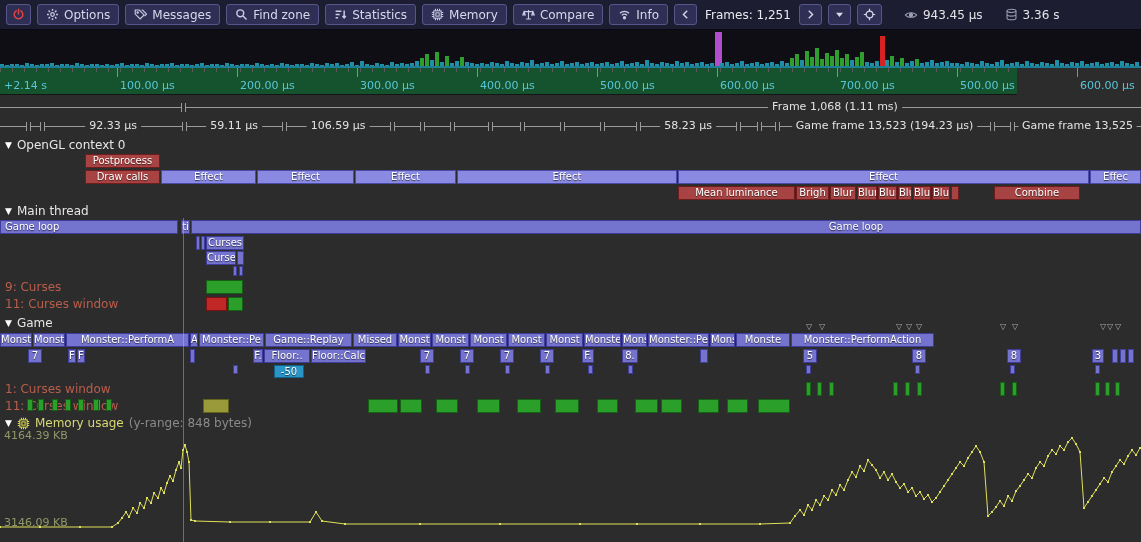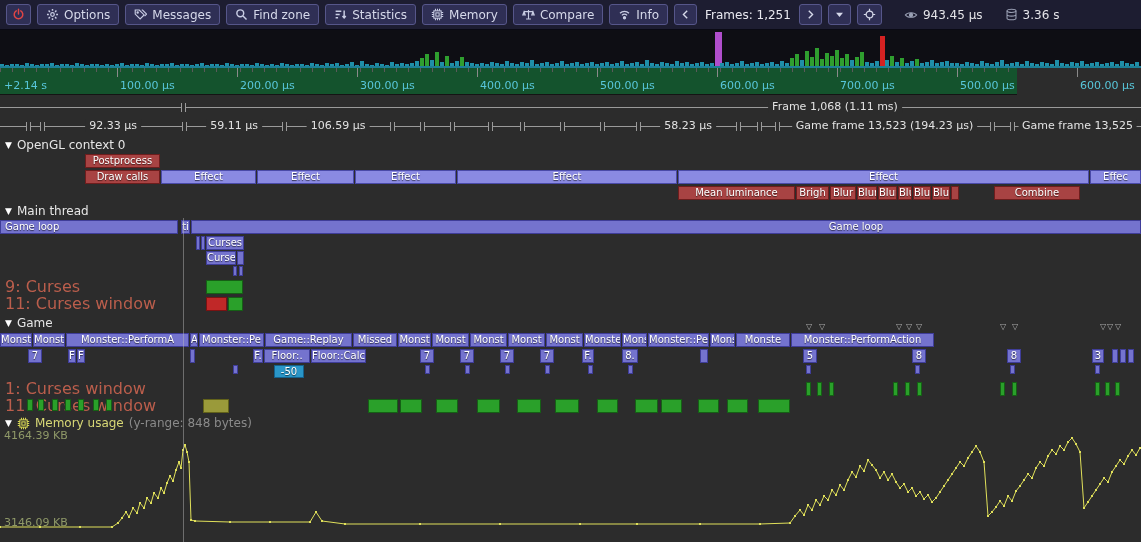--- a/index.html
+++ b/index.html
@@ -35,21 +35,21 @@
   .bar{position:absolute;top:0;height:14px;border:1px solid;font-size:10px;line-height:12px;color:#fff;
        text-align:center;overflow:hidden;white-space:nowrap;text-shadow:0 1px 1px rgba(0,0,0,.65);cursor:pointer}
   .bar.p{background:#7473ce;border-color:#3f3d99}
   .bar.b{background:#8a8ae2;border-color:#4a4aa8}
   .bar.r{background:#a84343;border-color:#6d1d1d}
   .bar.g{background:#2aa02a;border-color:#156015}
   .bar.dr{background:#c02828;border-color:#7a1212}
   .bar.o{background:#9a9a3a;border-color:#62621a}
   .bar.c{background:#2a96c8;border-color:#15618c}
   .bar.left{text-align:left;padding-left:4px}
-  .thread-label{position:absolute;left:5px;font-size:16px;color:#bb5e4c;white-space:nowrap;
+  .thread-label{position:absolute;left:5px;font-size:12px;color:#bb5e4c;white-space:nowrap;
                 height:14px;line-height:14px;cursor:pointer}
   .mem-label{position:absolute;left:4px;font-size:11px;color:#8f9968;white-space:nowrap}
   .mem-title{color:#d8d876}
   .mem-note{color:#8a8a8a}
   .sec-header .yellow{color:#d8d855}
   .cmark{position:absolute;font-size:8px;color:#aaa;line-height:8px}
   .vline{position:absolute;left:183px;top:218px;width:1px;height:324px;background:rgba(190,190,190,.45)}
   .mem-svg{position:absolute;top:436px;left:0}
 </style>
 </head>

